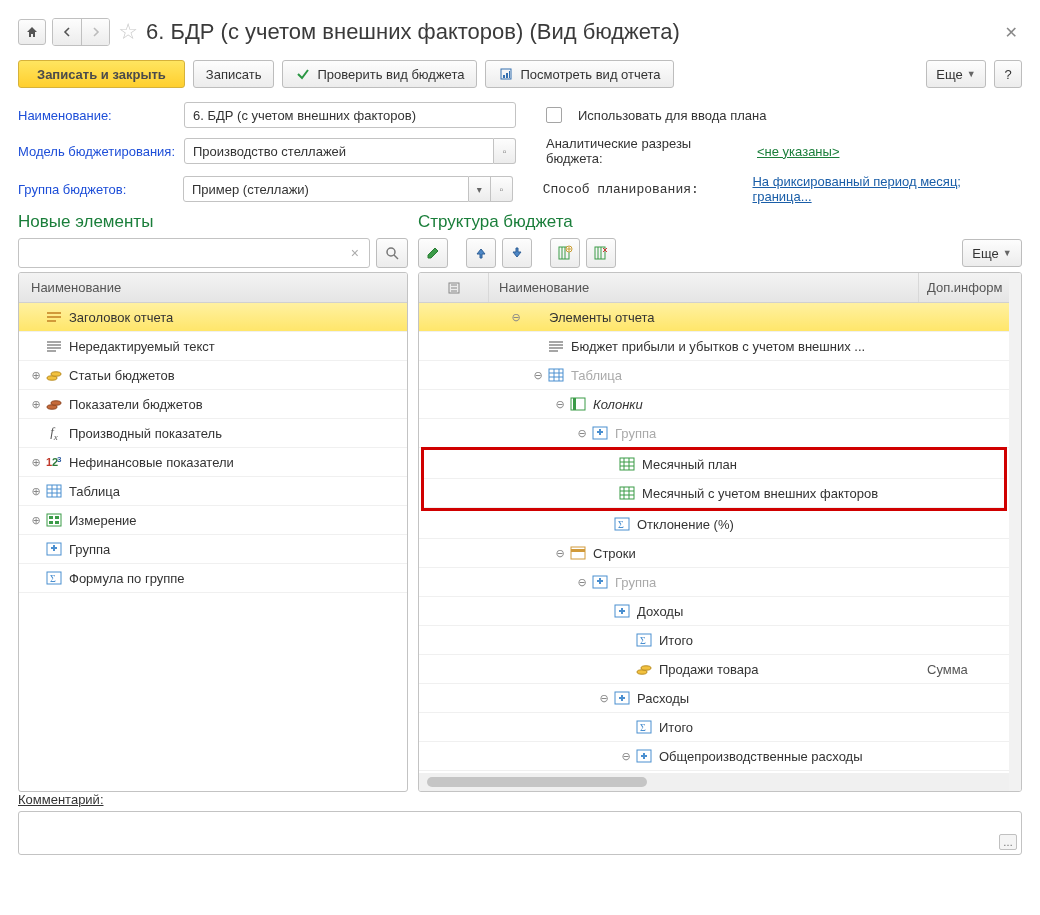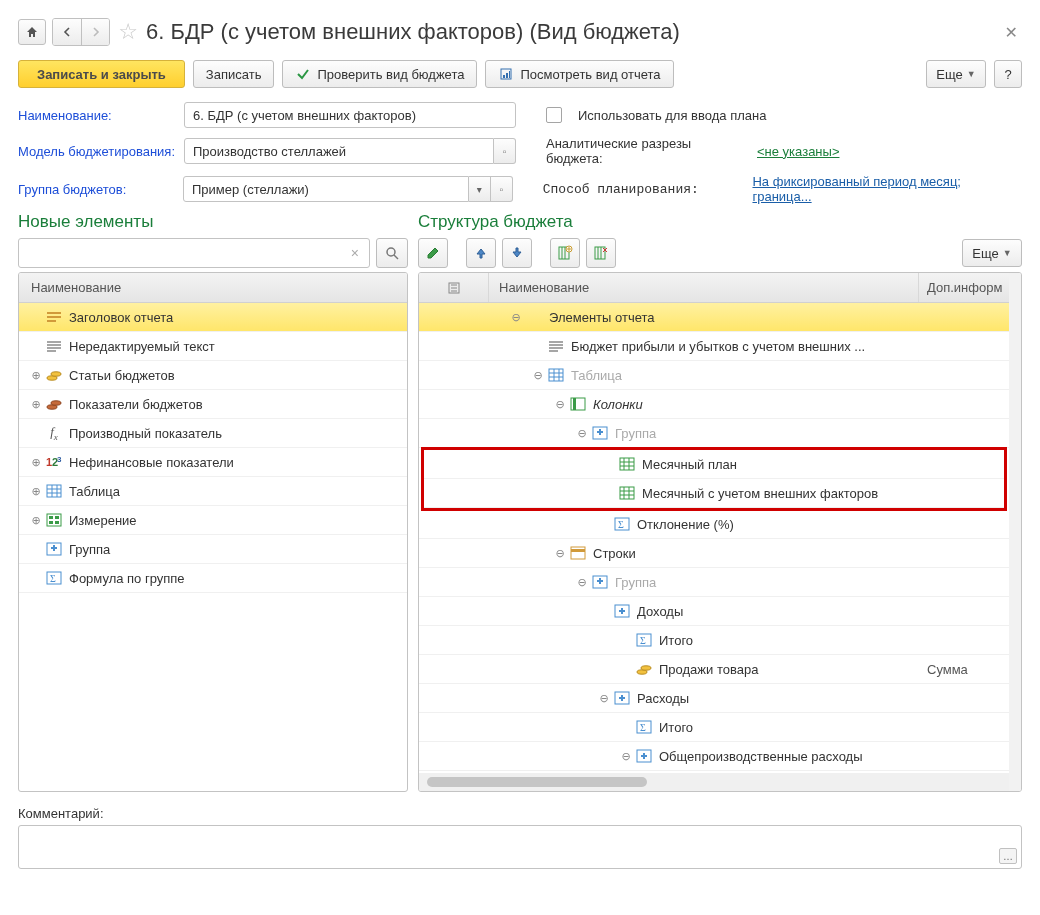--- a/index.html
+++ b/index.html
@@ -75,21 +75,21 @@
   .g-name{flex:1;display:flex;align-items:center;}
   .g-info{width:90px;padding-left:8px;color:#555;}
   .exp2{width:14px;text-align:center;color:#888;font-size:11px;}
   .ic2{width:22px;display:flex;align-items:center;justify-content:center;}
   .highlight-box{border:3px solid #d00000;margin:-1px 2px;}
   .gray-txt{color:#aaa;}
   .scroll-row{height:18px;background:#f0f0f0;display:flex;align-items:center;}
   .scroll-thumb{height:10px;width:220px;background:#c5c5c5;border-radius:5px;}
   .vscroll{width:12px;background:#f2f2f2;}
 
-  .comment-section{margin-top:14px;}
+  .comment-section{text-decoration:underline;}
   .comment-box{margin-top:4px;border:1px solid #c3c3c3;border-radius:3px;height:44px;position:relative;}
   .comment-more{position:absolute;right:4px;bottom:4px;width:18px;height:16px;border:1px solid #c0c0c0;border-radius:2px;background:#f4f4f4;display:flex;align-items:center;justify-content:center;font-size:10px;color:#666;}
 </style>
 </head>
 <body>
 
 <div class="top-row">
   <div class="sq-btn">
     <svg width="14" height="14" viewBox="0 0 14 14">
         <path d="M7 2 L12 7 L10 7 L10 12 L8 12 L8 9 L6 9 L6 12 L4 12 L4 7 L2 7 Z" fill="#555"></path>

